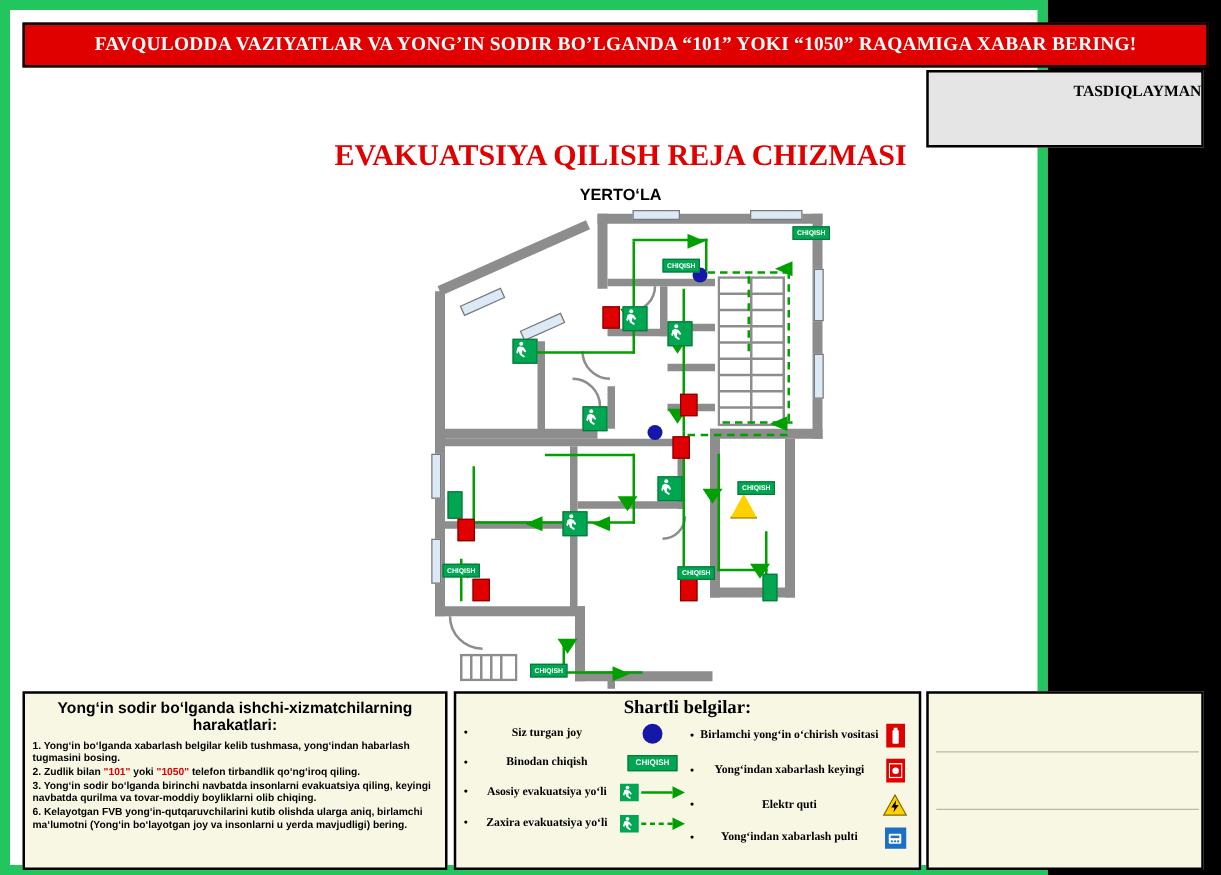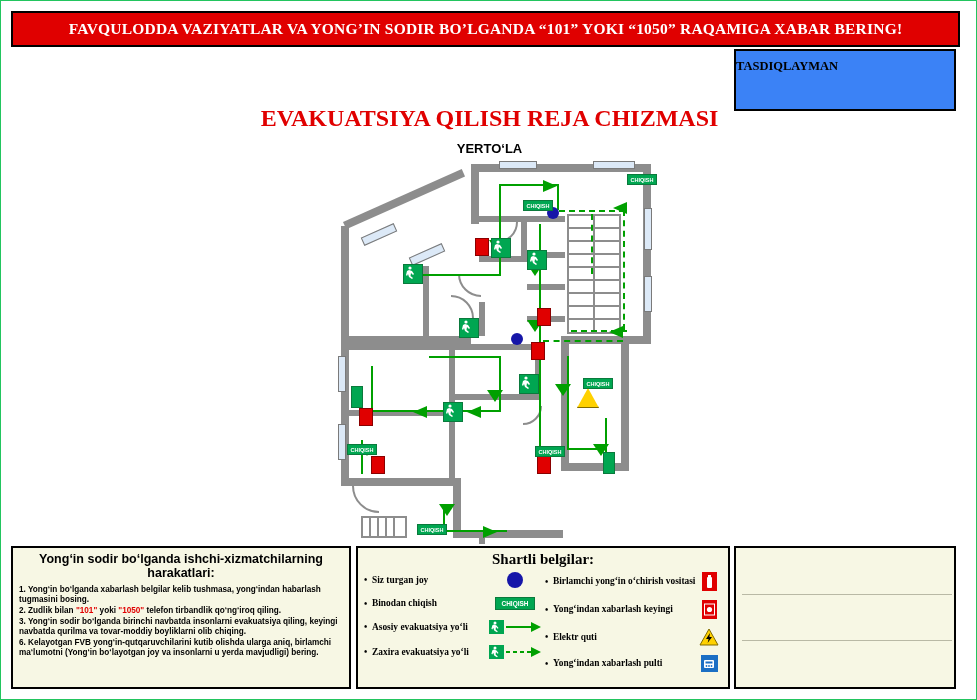--- a/index.html
+++ b/index.html
@@ -1,22 +1,22 @@
 <!DOCTYPE html>
 <html><head>
 <meta charset="utf-8">
 <style>
   html,body{margin:0;padding:0;background:#000;}
   body{width:977px;height:700px;overflow:hidden;font-family:"Liberation Serif",serif;}
-  #page{position:relative;width:977px;height:700px;background:#fff;box-sizing:border-box;border:1px solid #22c55e;}
+  #page{position:relative;width:838px;height:700px;background:#fff;box-sizing:border-box;border:8px solid #22c55e;}
   .banner{position:absolute;left:10px;top:10px;width:945px;height:32px;background:#e00000;border:2px solid #000;
           display:flex;align-items:center;justify-content:center;}
   .banner span{color:#fff;font-weight:bold;font-size:15.5px;letter-spacing:.2px;font-family:"Liberation Serif",serif;text-align:center;}
-  .approve{position:absolute;left:733px;top:48px;width:222px;height:62px;background:#3b82f6;border:2px solid #000;
-           display:flex;align-items:flex-start;justify-content:flex-start;padding-top:8px;box-sizing:border-box;}
+  .approve{position:absolute;left:733px;top:48px;width:222px;height:62px;background:#e5e5e5;border:2px solid #000;
+           display:flex;align-items:flex-start;justify-content:flex-end;padding-top:8px;box-sizing:border-box;}
   .approve span{font-weight:bold;font-size:12.5px;}
   .title{position:absolute;left:0;top:104px;width:977px;text-align:center;color:#e00000;font-weight:bold;font-size:24px;}
   .subtitle{position:absolute;left:0;top:140px;width:977px;text-align:center;color:#000;font-weight:bold;font-size:13px;font-family:"Liberation Sans",sans-serif;}
 
   
   #plan{position:absolute;left:330px;top:155px;width:320px;height:385px;}
   .wall{position:absolute;background:#8d8d8d;}
   .win{position:absolute;background:#dce9f7;border:1px solid #7a7a7a;}
   .arrow-line{position:absolute;background:#00a000;}
   .dash{position:absolute;border-top:2px dashed #00a000;}
@@ -35,21 +35,21 @@
   #left-panel h3{margin:0;text-align:center;font-size:12.5px;font-weight:bold;font-family:"Liberation Sans",sans-serif;line-height:1.15;}
   #left-panel ol{margin:4px 0 0 0;padding:0;list-style:none;}
   #left-panel li{font-size:8.2px;font-family:"Liberation Sans",sans-serif;font-weight:bold;line-height:1.22;margin-bottom:1px;}
   .hl{color:#e00000;}
   #legend{left:355px;top:545px;width:374px;height:143px;padding:3px 6px;}
   #legend h3{margin:0 0 4px 0;text-align:center;font-size:15px;font-weight:bold;}
   .legend-cols{display:flex;gap:4px;}
   .lc{width:50%;}
   .lrow{display:flex;align-items:center;font-size:9.4px;font-weight:bold;margin-bottom:9px;position:relative;}
   .bullet{width:6px;flex:0 0 6px;}
-  .lrow .txt{flex:1;padding-left:2px;line-height:1.08;}
+  .lrow .txt{flex:1;padding-left:2px;line-height:1.08;text-align:center;}
   .lrow .sym{flex:0 0 52px;display:flex;align-items:center;justify-content:center;}
   #right-panel{left:733px;top:545px;width:222px;height:143px;}
   .rp-line{position:absolute;left:6px;width:210px;border-top:1px solid #b9b9a5;}
   .sym-dot{width:16px;height:16px;border-radius:50%;background:#1616a8;}
   .sym-exit{background:#00a651;color:#fff;font-size:6.5px;font-weight:bold;padding:2px 5px;border:1px solid #0a7a3c;font-family:"Liberation Sans",sans-serif;}
   .sym-red{width:15px;height:19px;background:#e00000;display:flex;align-items:center;justify-content:center;}
   .sym-blue{width:17px;height:17px;background:#1b6fc4;display:flex;align-items:center;justify-content:center;color:#fff;font-size:9px;}
 </style>
 </head>
 <body>

